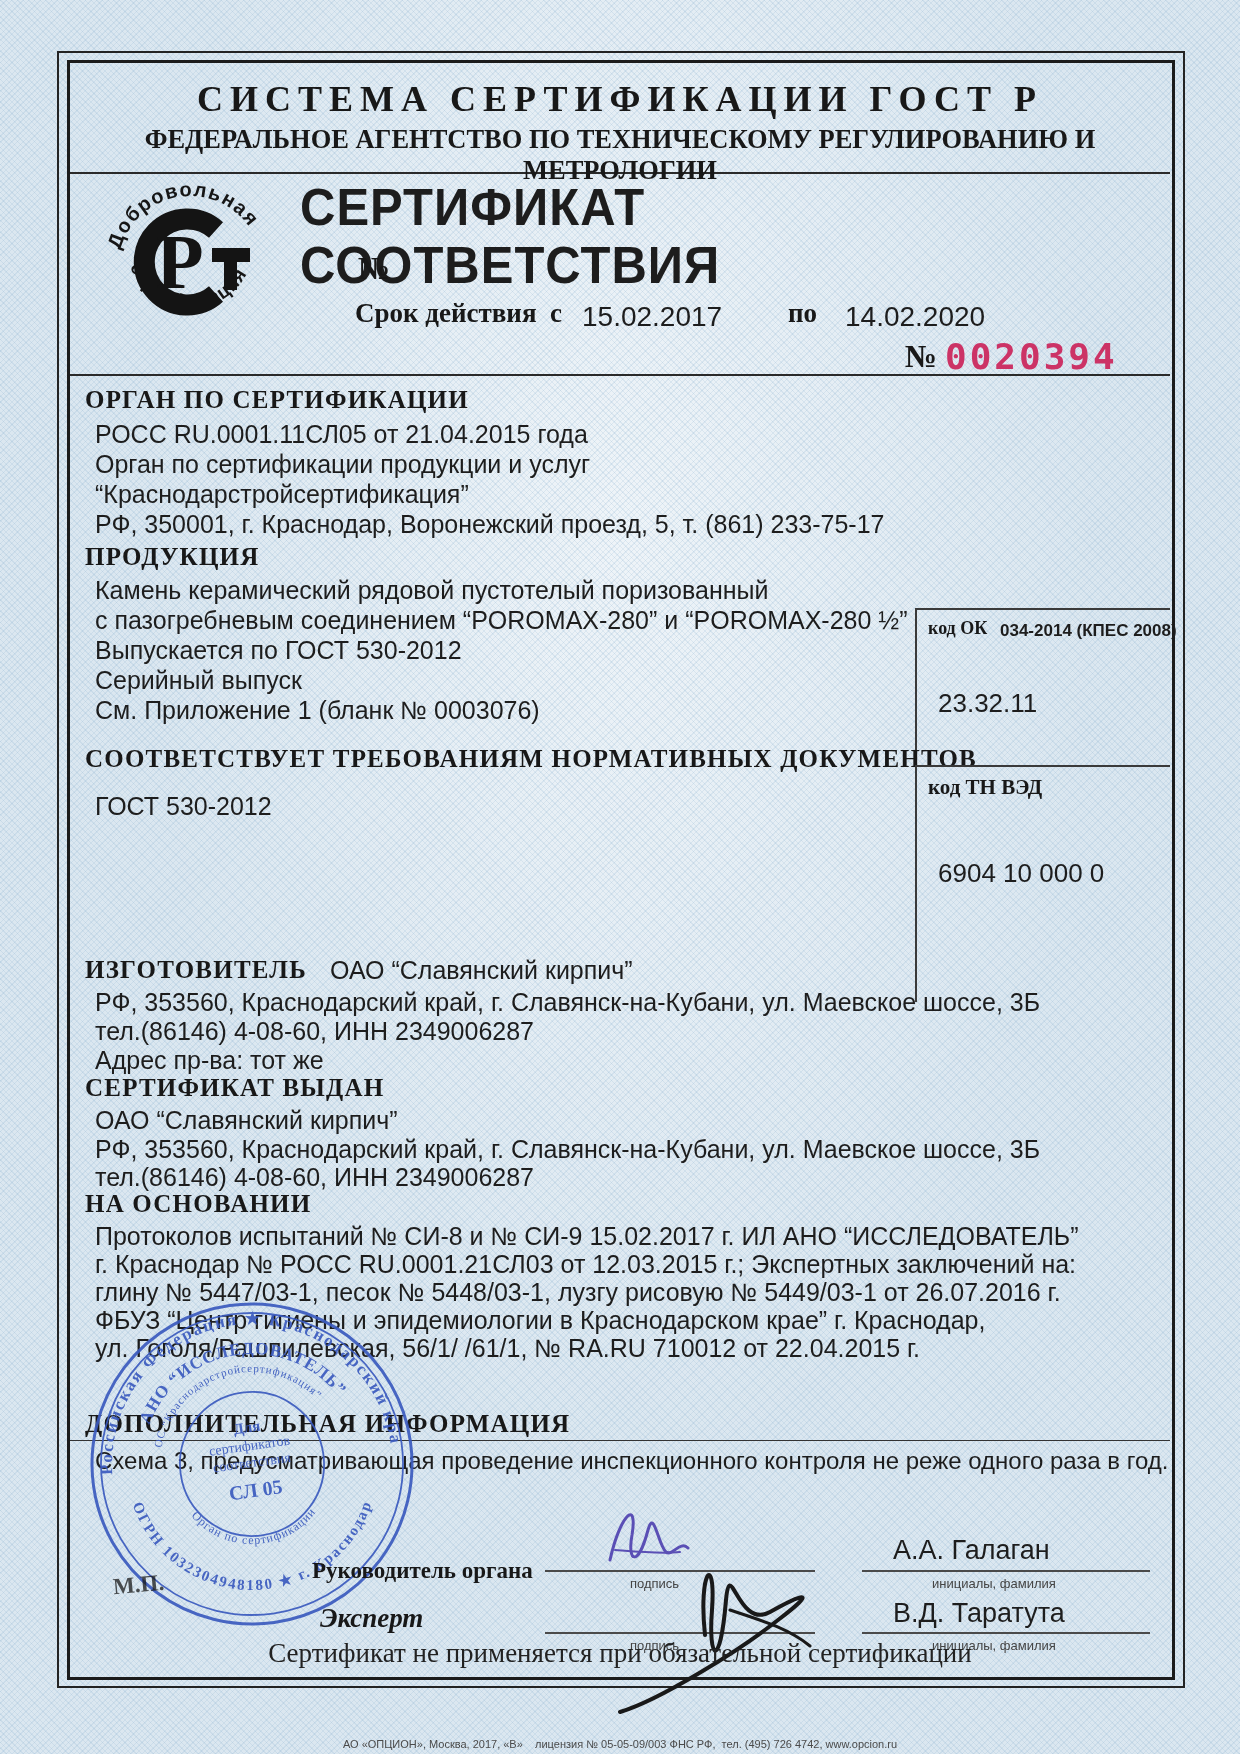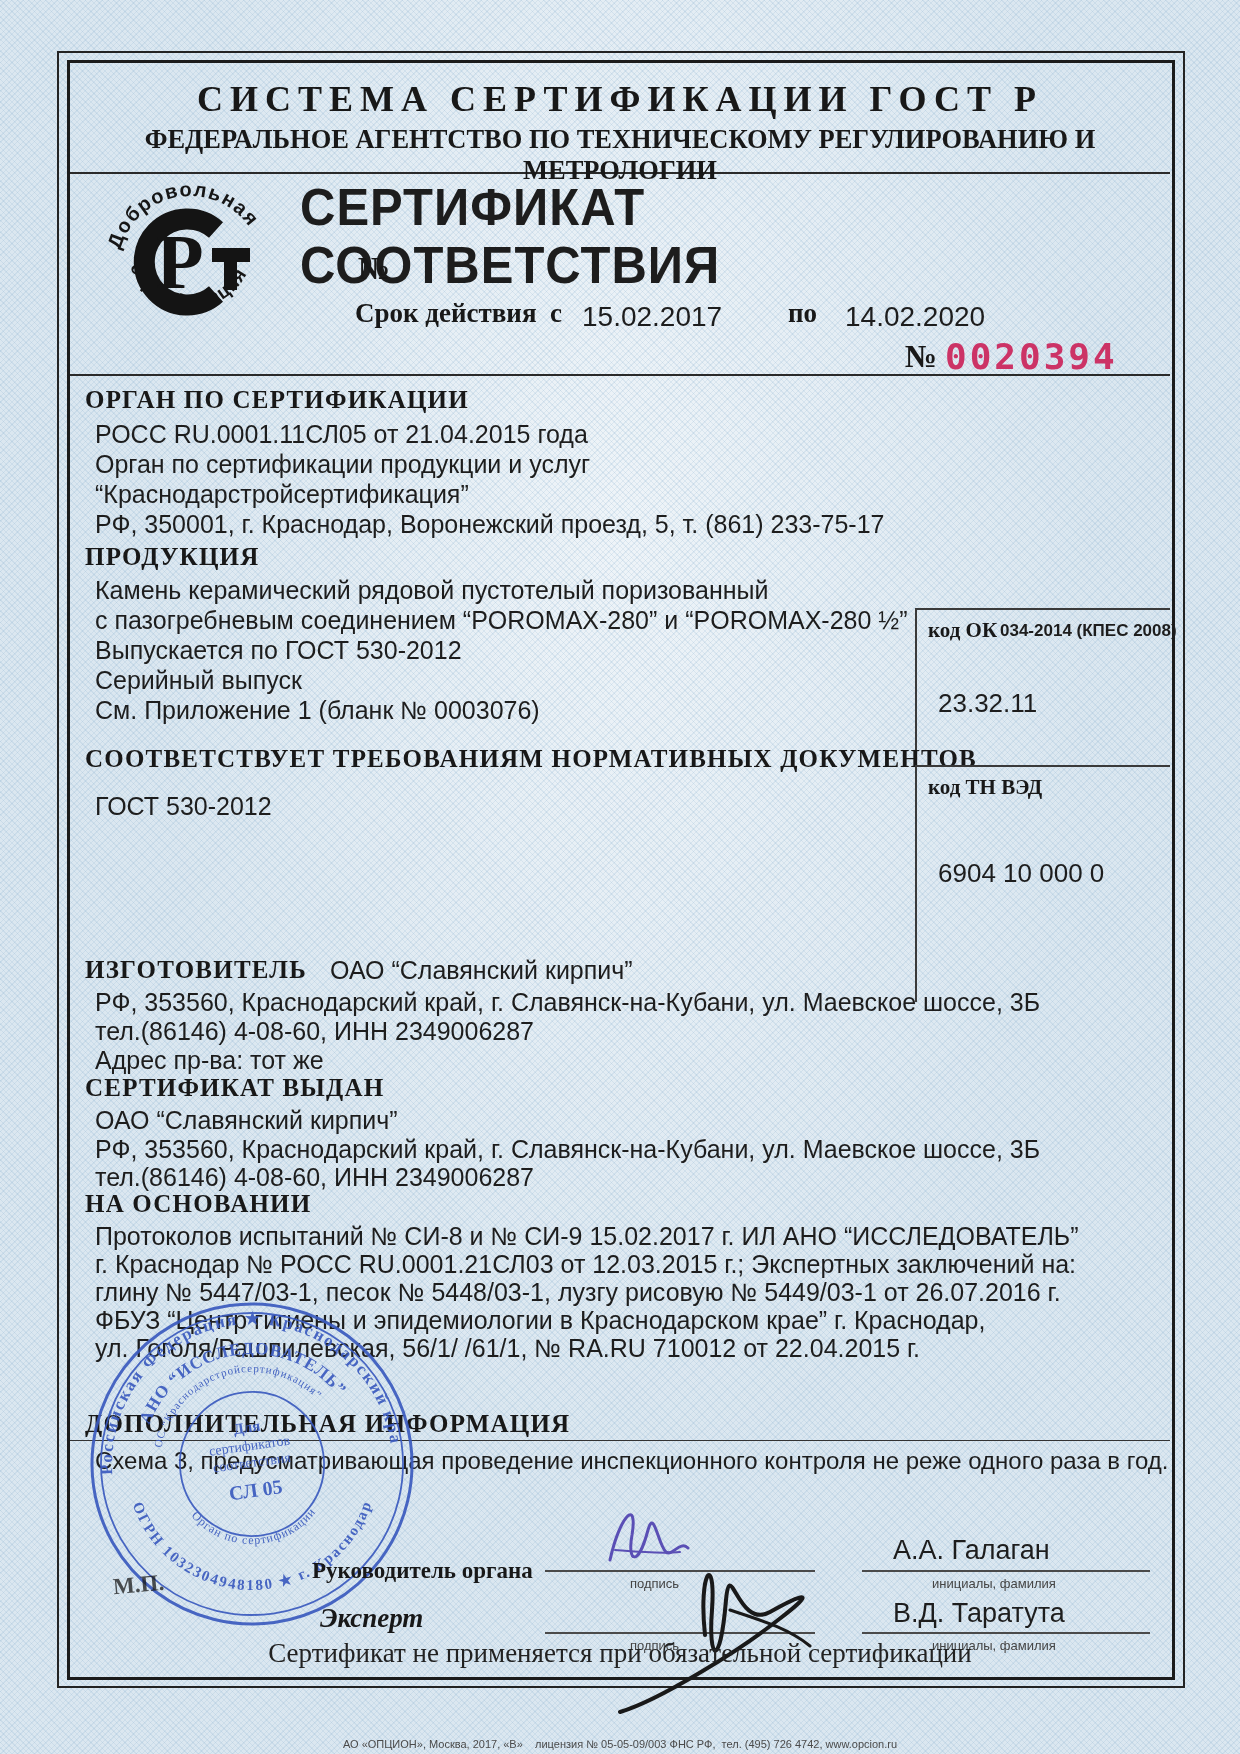--- a/index.html
+++ b/index.html
@@ -82,21 +82,21 @@
   <div class="abs sans ln" style="left:95px;top:510px;">РФ, 350001, г. Краснодар, Воронежский проезд, 5, т. (861) 233-75-17</div>
 
   <div class="abs serifB sec-title" style="left:85px;top:543px;">ПРОДУКЦИЯ</div>
   <div class="abs sans ln" style="left:95px;top:576px;">Камень керамический рядовой пустотелый поризованный</div>
   <div class="abs sans ln" style="left:95px;top:606px;">с пазогребневым соединением “POROMAX-280” и “POROMAX-280 ½”</div>
   <div class="abs sans ln" style="left:95px;top:636px;">Выпускается по ГОСТ 530-2012</div>
   <div class="abs sans ln" style="left:95px;top:666px;">Серийный выпуск</div>
   <div class="abs sans ln" style="left:95px;top:696px;">См. Приложение 1 (бланк № 0003076)</div>
 
   <div class="abs code-box" style="left:915px;top:608px;width:253px;height:157px;"></div>
-  <div class="abs serifB" style="left:928px;top:618px;font-size:21px;font-weight:bold;">код ОК</div>
+  <div class="abs serifB" style="left:928px;top:618px;font-size:18px;font-weight:bold;">код ОК</div>
   <div class="abs sans" style="left:1000px;top:621px;font-size:17px;font-weight:bold;">034-2014 (КПЕС 2008)</div>
   <div class="abs sans" style="left:938px;top:688px;font-size:26px;">23.32.11</div>
 
   <div class="abs serifB sec-title" style="left:85px;top:745px;">СООТВЕТСТВУЕТ ТРЕБОВАНИЯМ НОРМАТИВНЫХ ДОКУМЕНТОВ</div>
   <div class="abs sans ln" style="left:95px;top:792px;">ГОСТ 530-2012</div>
 
   <div class="abs code-box" style="left:915px;top:765px;width:253px;height:235px;"></div>
   <div class="abs serifB" style="left:928px;top:775px;font-size:21px;">код ТН ВЭД</div>
   <div class="abs sans" style="left:938px;top:858px;font-size:26px;">6904 10 000 0</div>
 

